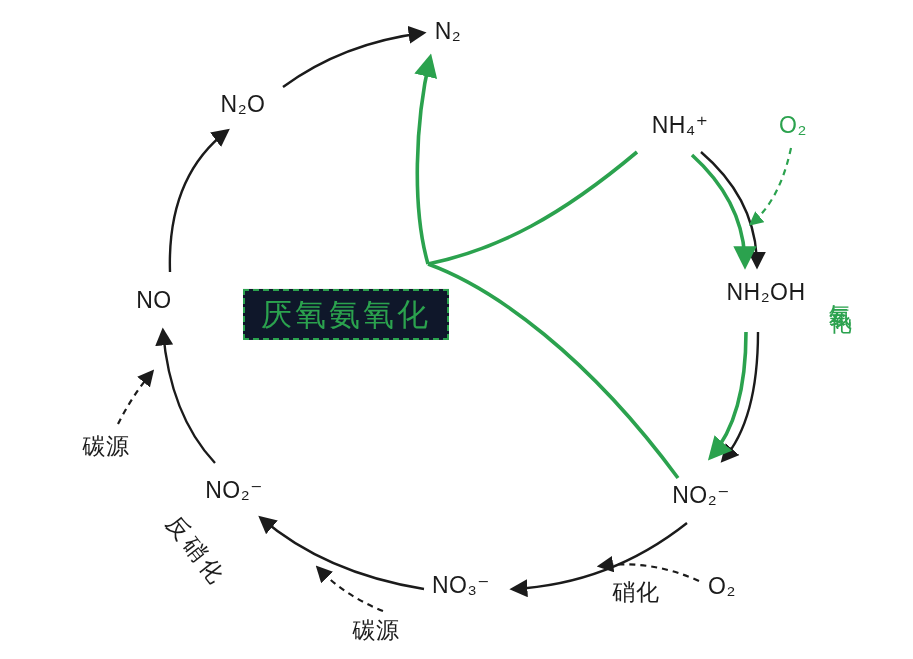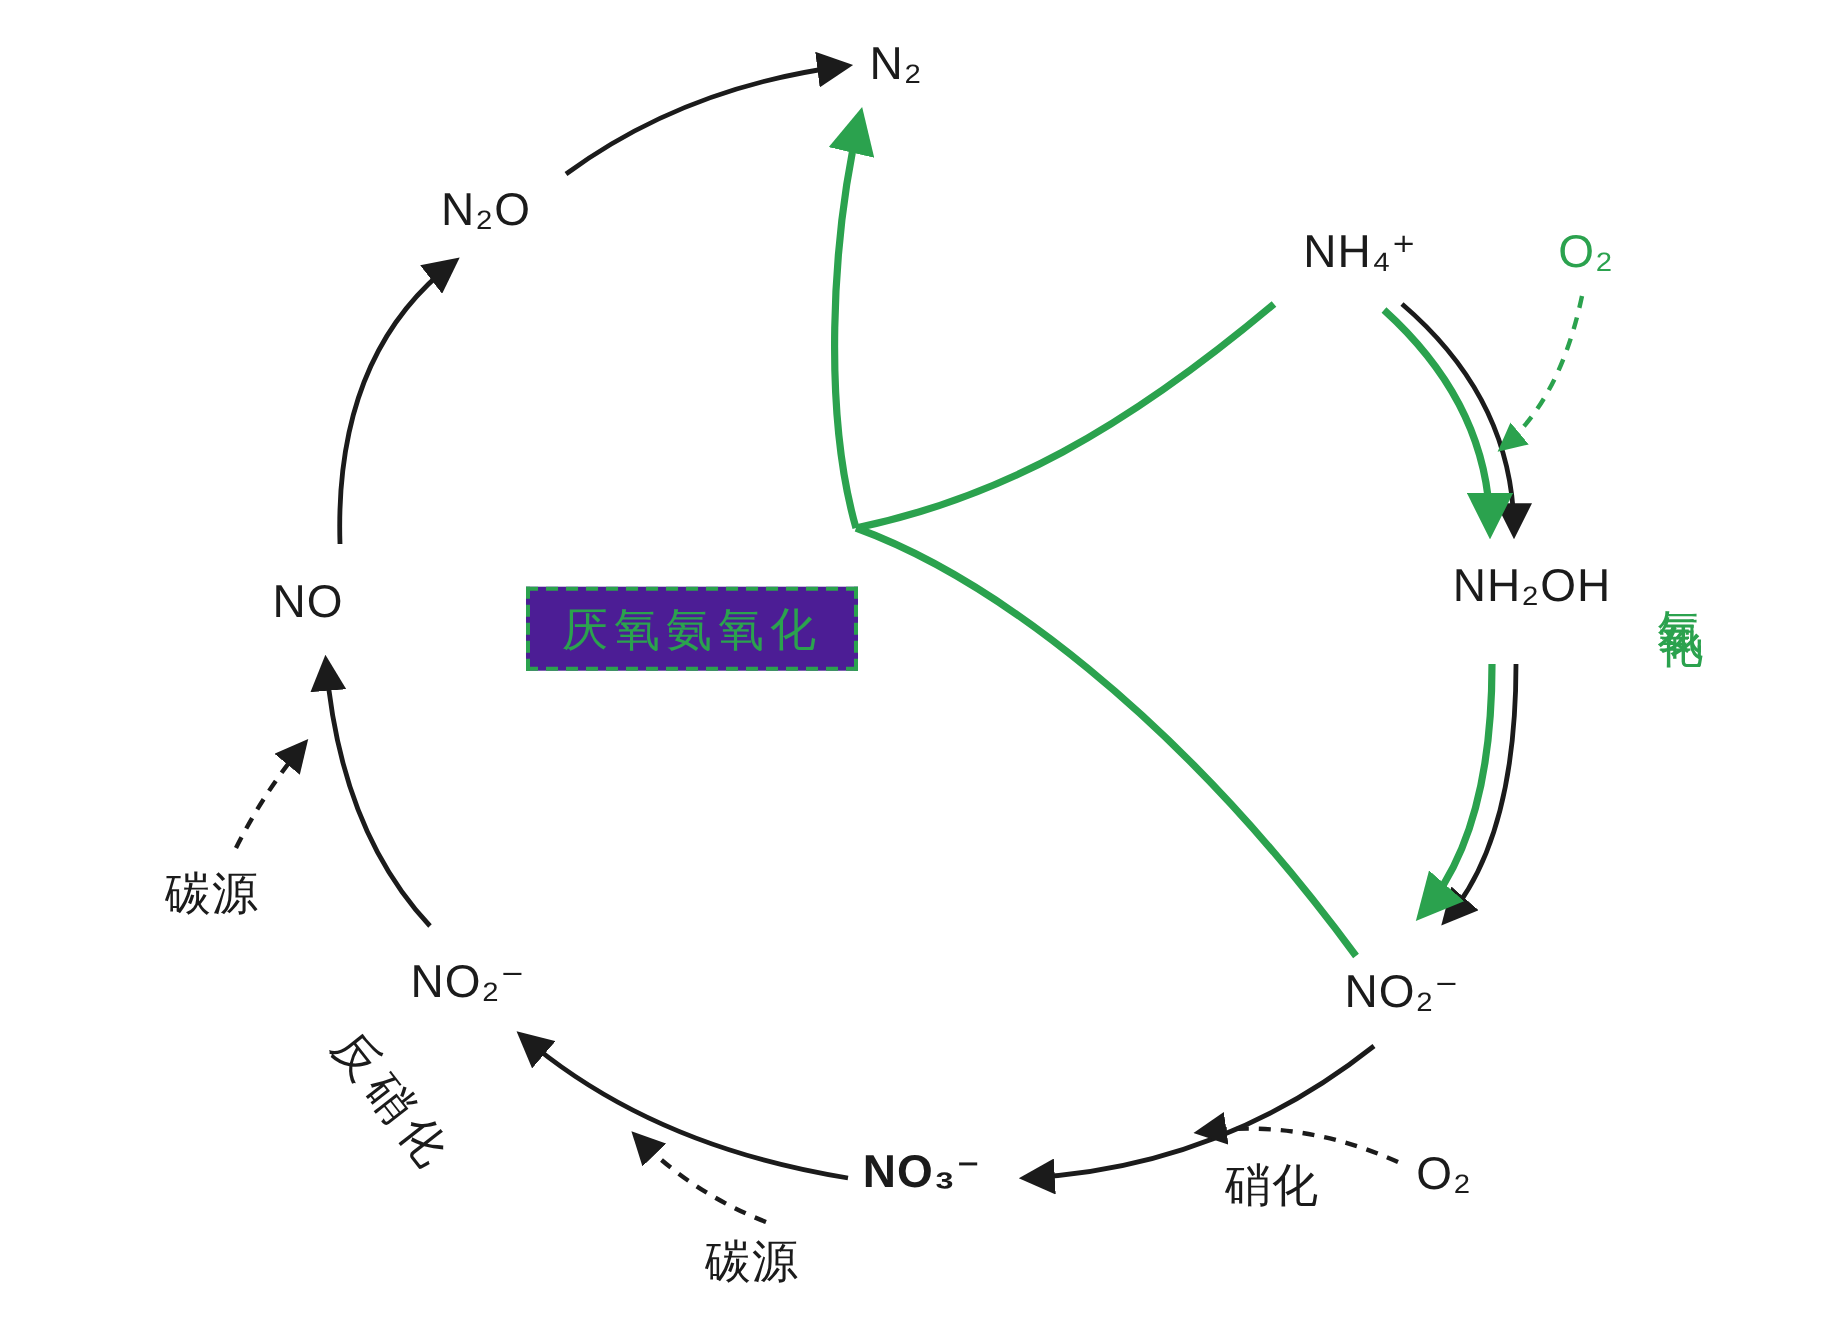--- a/index.html
+++ b/index.html
@@ -37,23 +37,23 @@
     letter-spacing: 3px;
   }
   .rotated-denit {
     transform: translate(-50%, -50%) rotate(52deg);
     letter-spacing: 4px;
   }
   .anammox-box {
     border: 2px dashed #2ba24e;
     padding: 6px 16px;
     color: #2ba24e;
-    font-size: 23px;
+    font-size: 31px;
     letter-spacing: 3px;
-    background: #4c1d95;
+    background: #0f172a;
   }
 </style>
 </head>
 <body>
 
 <div id="stage">
 
   <svg id="arrow-layer" viewBox="0 0 913 659" xmlns="http://www.w3.org/2000/svg">
     <defs>
       <marker id="ah-black" viewBox="0 0 10 10" refX="8" refY="5" markerWidth="7.5" markerHeight="7.5" orient="auto-start-reverse">
@@ -86,21 +86,21 @@
   </svg>
 
   <div class="lbl" style="left:448px; top:32px;">N₂</div>
   <div class="lbl" style="left:243px; top:105px;text-align:center;">N₂O</div>
   <div class="lbl" style="left:680px; top:126px;text-align:center;">NH₄⁺</div>
   <div class="lbl green-text" style="left:793px; top:126px;">O₂</div>
   <div class="lbl" style="left:766px; top:293px;">NH₂OH</div>
   <div class="lbl" style="left:154px; top:301px;">NO</div>
   <div class="lbl" style="left:234px; top:491px;">NO₂⁻</div>
   <div class="lbl" style="left:701px; top:496px;">NO₂⁻</div>
-  <div class="lbl" style="left:461px; top:586px;font-weight:bold;">NO₃⁻</div>
+  <div class="lbl" style="left:461px; top:586px;">NO₃⁻</div>
   <div class="lbl" style="left:722px; top:587px;">O₂</div>
 
   <div class="lbl" style="left:346px; top:315px;">
     <span class="anammox-box">厌氧氨氧化</span>
   </div>
   <div class="lbl green-text vertical" style="left:840px; top:292px;">氨氧化</div>
   <div class="lbl rotated-denit" style="left:196px; top:551px;">反硝化</div>
   <div class="lbl" style="left:636px; top:593px;">硝化</div>
   <div class="lbl" style="left:106px; top:447px;">碳源</div>
   <div class="lbl" style="left:376px; top:631px;">碳源</div>

